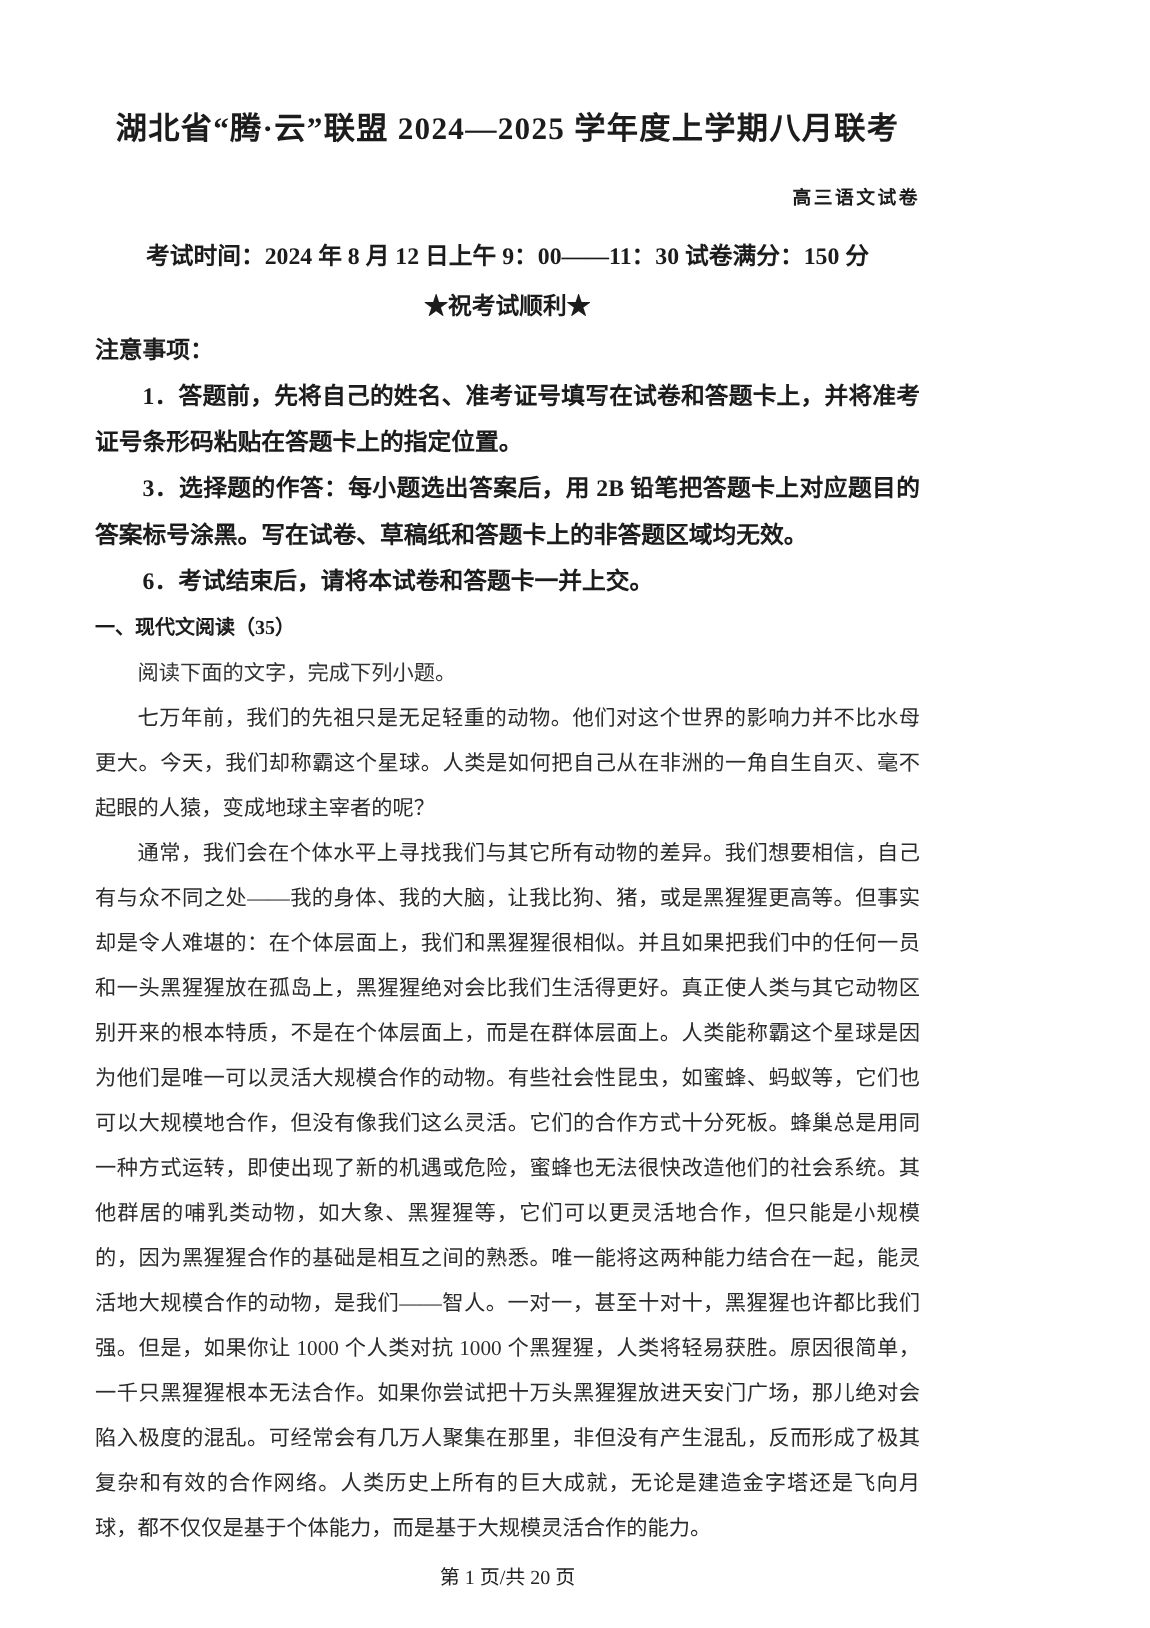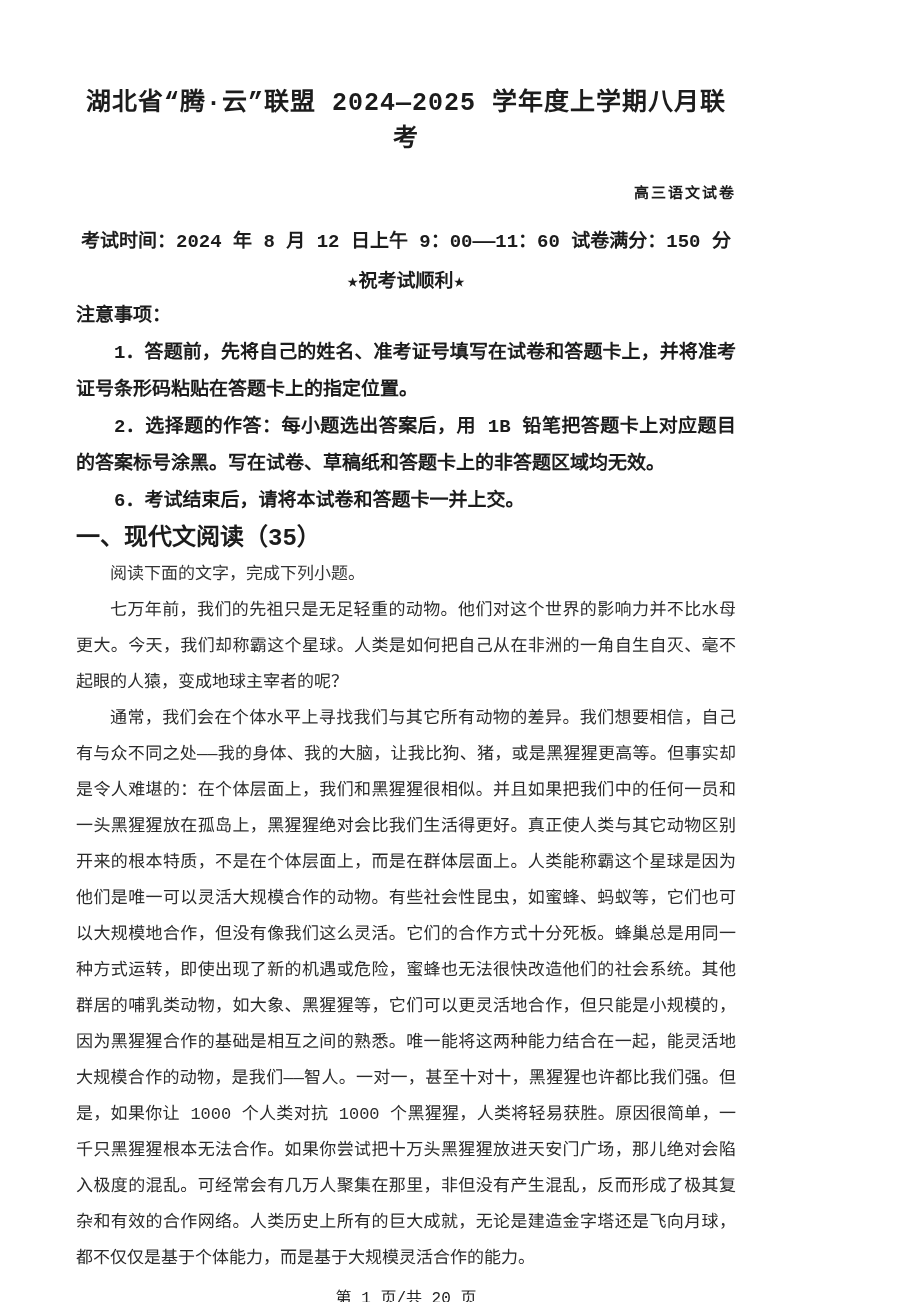--- a/index.html
+++ b/index.html
@@ -7,21 +7,21 @@
     padding: 0;
     background: #ffffff;
   }
   .page {
     position: relative;
     width: 812px;
     height: 1302px;
     box-sizing: border-box;
     background: #ffffff;
     padding: 86px 76px 0 76px;
-    font-family: Liberation Mono, monospace;
+    font-family: Liberation Serif, serif;
     color: #1c1c1c;
     overflow: hidden;
   }
   .doc-title {
     margin: 0;
     text-align: center;
     font-size: 25px;
     font-weight: bold;
     line-height: 36px;
     letter-spacing: 1px;
@@ -57,21 +57,21 @@
   .notice-item {
     margin: 0;
     font-size: 19px;
     font-weight: bold;
     line-height: 37px;
     text-indent: 2em;
     text-align: justify;
   }
   .section-heading {
     margin: 0;
-    font-size: 24px;
+    font-size: 16px;
     font-weight: bold;
     line-height: 37px;
   }
   .subsection-heading {
     margin: 0;
     font-size: 20px;
     font-weight: bold;
     line-height: 37px;
     text-indent: 2em;
   }
@@ -102,28 +102,28 @@
 </style>
 </head>
 <body>
 
 <div class="page">
 
   <h1 class="doc-title">湖北省“腾·云”联盟 2024—2025 学年度上学期八月联考</h1>
 
   <h2 class="doc-subtitle">高三语文试卷</h2>
 
-  <p class="exam-info">考试时间：2024 年 8 月 12 日上午 9：00——11：60  试卷满分：150 分</p>
+  <p class="exam-info">考试时间：2024 年 8 月 12 日上午 9：00——11：30  试卷满分：150 分</p>
 
   <p class="exam-wish">★祝考试顺利★</p>
 
   <div>
     <p class="notices-heading">注意事项：</p>
     <p class="notice-item">1．答题前，先将自己的姓名、准考证号填写在试卷和答题卡上，并将准考证号条形码粘贴在答题卡上的指定位置。</p>
-    <p class="notice-item">2．选择题的作答：每小题选出答案后，用 1B 铅笔把答题卡上对应题目的答案标号涂黑。写在试卷、草稿纸和答题卡上的非答题区域均无效。</p>
+    <p class="notice-item">3．选择题的作答：每小题选出答案后，用 2B 铅笔把答题卡上对应题目的答案标号涂黑。写在试卷、草稿纸和答题卡上的非答题区域均无效。</p>
     <p class="notice-item">6．考试结束后，请将本试卷和答题卡一并上交。</p>
   </div>
 
   <p class="section-heading">一、现代文阅读（35）</p>
 
 
   <p class="reading-instruction">阅读下面的文字，完成下列小题。</p>
 
   <div class="passage">
     <p>七万年前，我们的先祖只是无足轻重的动物。他们对这个世界的影响力并不比水母更大。今天，我们却称霸这个星球。人类是如何把自己从在非洲的一角自生自灭、毫不起眼的人猿，变成地球主宰者的呢？</p>

